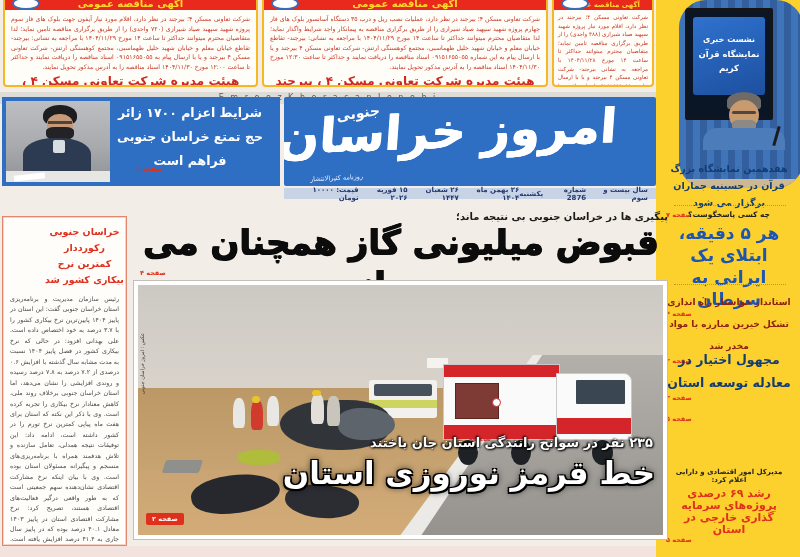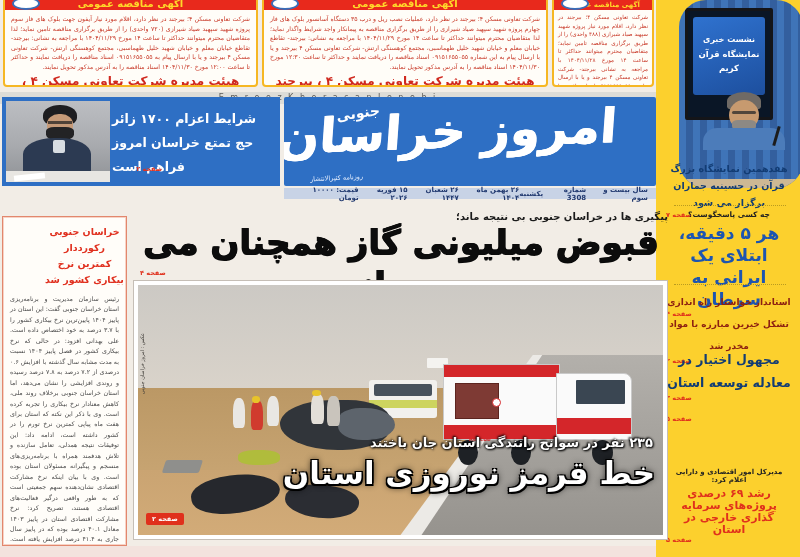--- a/index.html
+++ b/index.html
@@ -63,21 +63,21 @@
   .promo-photo{position:absolute;left:4px;top:4px;width:104px;height:81px;overflow:hidden;
     background:linear-gradient(180deg,#bcbec2 0%,#a8aaae 55%,#8f9296 100%);}
   .p-hair{position:absolute;left:36%;top:5%;width:32%;height:26%;background:#1d1d20;border-radius:50% 50% 40% 40%;}
   .p-face{position:absolute;left:39%;top:16%;width:25%;height:27%;background:#c69a78;border-radius:45%;}
   .p-glasses{position:absolute;left:40%;top:25%;width:23%;height:3px;background:#1c1c1c;opacity:.7;}
   .p-beard{position:absolute;left:38%;top:32%;width:27%;height:17%;background:#232325;border-radius:35% 35% 60% 60%;}
   .p-suit{position:absolute;left:16%;top:46%;width:66%;height:44%;background:#2c3a52;border-radius:45% 45% 0 0;}
   .p-shirt{position:absolute;left:45%;top:48%;width:12%;height:16%;background:#d8dde2;border-radius:2px;}
   .p-desk{position:absolute;left:0;bottom:0;width:100%;height:13%;background:#e8e6e2;}
   .p-paper{position:absolute;left:8%;bottom:2%;width:30%;height:8%;background:#fff;transform:rotate(-6deg);}
-  .promo-text{position:absolute;right:12px;top:10px;width:156px;direction:rtl;text-align:left;color:#fff;
+  .promo-text{position:absolute;right:12px;top:4px;width:156px;direction:rtl;text-align:center;color:#fff;
     font-size:12.5px;font-weight:bold;line-height:24px;}
   .promo-tag{position:absolute;right:118px;top:68px;}
 
   
   .lead-kicker{left:140px;top:211px;width:528px;direction:rtl;text-align:right;font-size:10px;font-weight:bold;color:#1a1a1a;}
   .lead-headline{left:134px;top:221px;width:534px;direction:rtl;text-align:center;font-size:34px;line-height:42px;
     font-weight:bold;color:#0c0c0c;text-shadow:0.7px 0 currentColor,-0.7px 0 currentColor,0 0.5px currentColor;}
   .lead-tag{left:140px;top:269px;}
 
   
@@ -222,34 +222,34 @@
       <div class="p-face"></div>
       <div class="p-glasses"></div>
       <div class="p-beard"></div>
       <div class="p-suit"></div>
       <div class="p-shirt"></div>
       <div class="p-desk"></div>
       <div class="p-paper"></div>
     </div>
     <div class="promo-text">
       <div>شرایط اعزام ۱۷۰۰ زائر</div>
-      <div>حج تمتع خراسان امروز</div>
+      <div>حج تمتع خراسان جنوبی</div>
       <div>فراهم است</div>
     </div>
     <div class="page-tag promo-tag">صفحه ۲</div>
   </div>
 
   <div class="abs masthead">
     <div class="logo-main">امروز خراسان</div>
     <div class="logo-sub">جنوبی</div>
     <div class="logo-tagline">روزنامه کثیرالانتشار</div>
   </div>
   <div class="abs dateline">
     <span>سال بیست و سوم</span>
-    <span>شماره 3308</span>
+    <span>شماره 2876</span>
     <span>یکشنبه</span>
     <span>۲۶ بهمن ماه ۱۴۰۴</span>
     <span>۲۶ شعبان ۱۴۴۷</span>
     <span>۱۵ فوریه ۲۰۲۶</span>
     <span>قیمت: ۱۰۰۰۰ تومان</span>
   </div>
 
   <div class="abs lead-kicker">پیگیری ها در خراسان جنوبی بی نتیجه ماند؛</div>
   <div class="abs lead-headline">قبوض میلیونی گاز همچنان می سوزاند</div>
   <div class="abs page-tag lead-tag">صفحه ۴</div>

